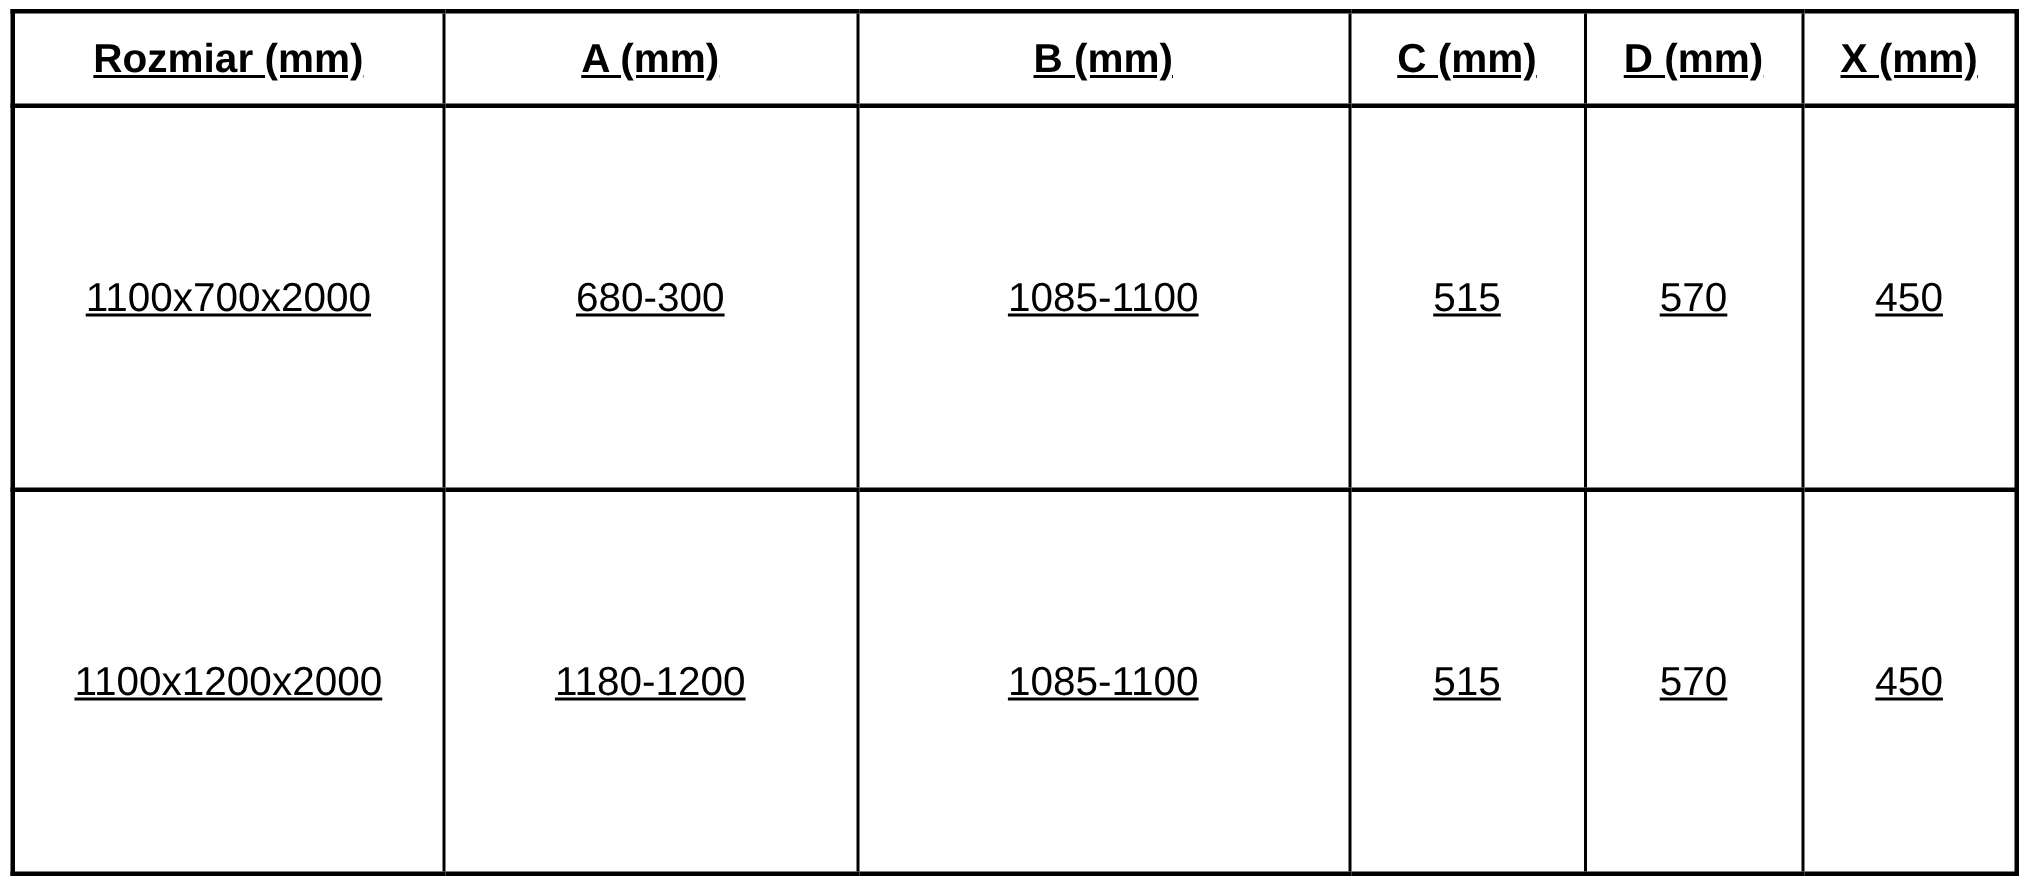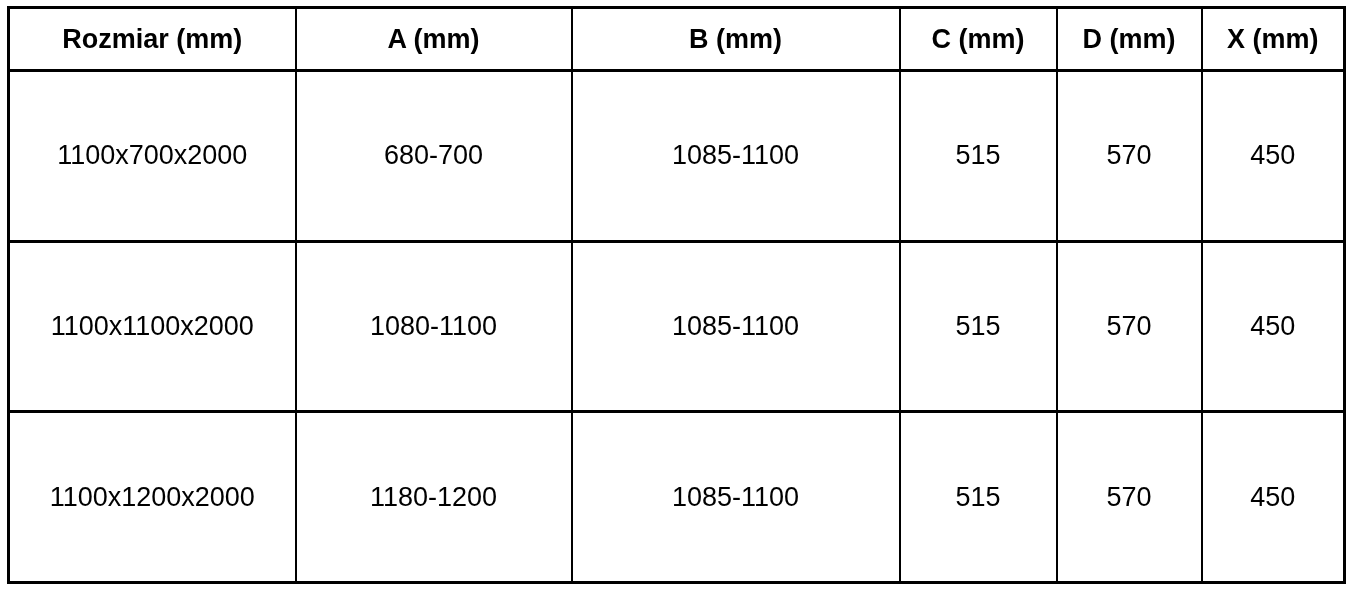--- a/index.html
+++ b/index.html
@@ -8,20 +8,21 @@
     background: #ffffff;
     font-family: "Liberation Sans", sans-serif;
   }
   .page {
     width: 1351px;
     height: 591px;
     box-sizing: border-box;
     padding: 6px 7px;
     background: #ffffff;
     overflow: hidden;
+    text-decoration: underline;
   }
   table.spec-table {
     border-collapse: collapse;
     table-layout: fixed;
     width: 1336px;
     height: 578px;
     background: #ffffff;
   }
   table.spec-table th,
   table.spec-table td {
@@ -71,29 +72,21 @@
         <th>A (mm)</th>
         <th>B (mm)</th>
         <th>C (mm)</th>
         <th>D (mm)</th>
         <th>X (mm)</th>
       </tr>
     </thead>
     <tbody>
         <tr>
           <td>1100x700x2000</td>
-          <td>680-700</td>
-          <td>1085-1100</td>
-          <td>515</td>
-          <td>570</td>
-          <td>450</td>
-        </tr>
-        <tr>
-          <td>1100x1100x2000</td>
-          <td>1080-1100</td>
+          <td>680-300</td>
           <td>1085-1100</td>
           <td>515</td>
           <td>570</td>
           <td>450</td>
         </tr>
         <tr>
           <td>1100x1200x2000</td>
           <td>1180-1200</td>
           <td>1085-1100</td>
           <td>515</td>

